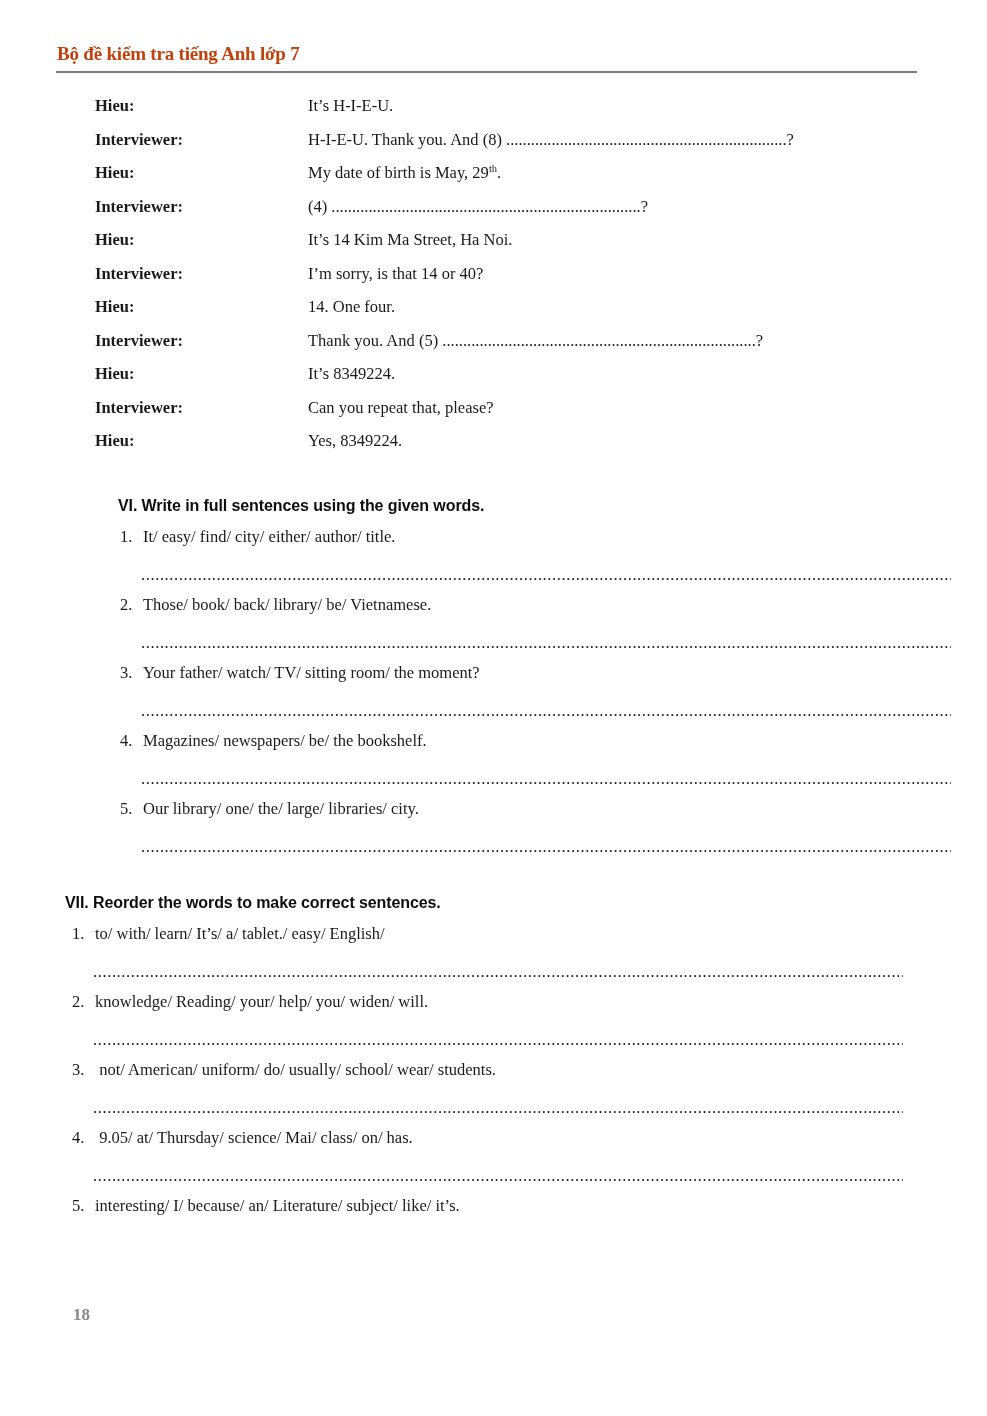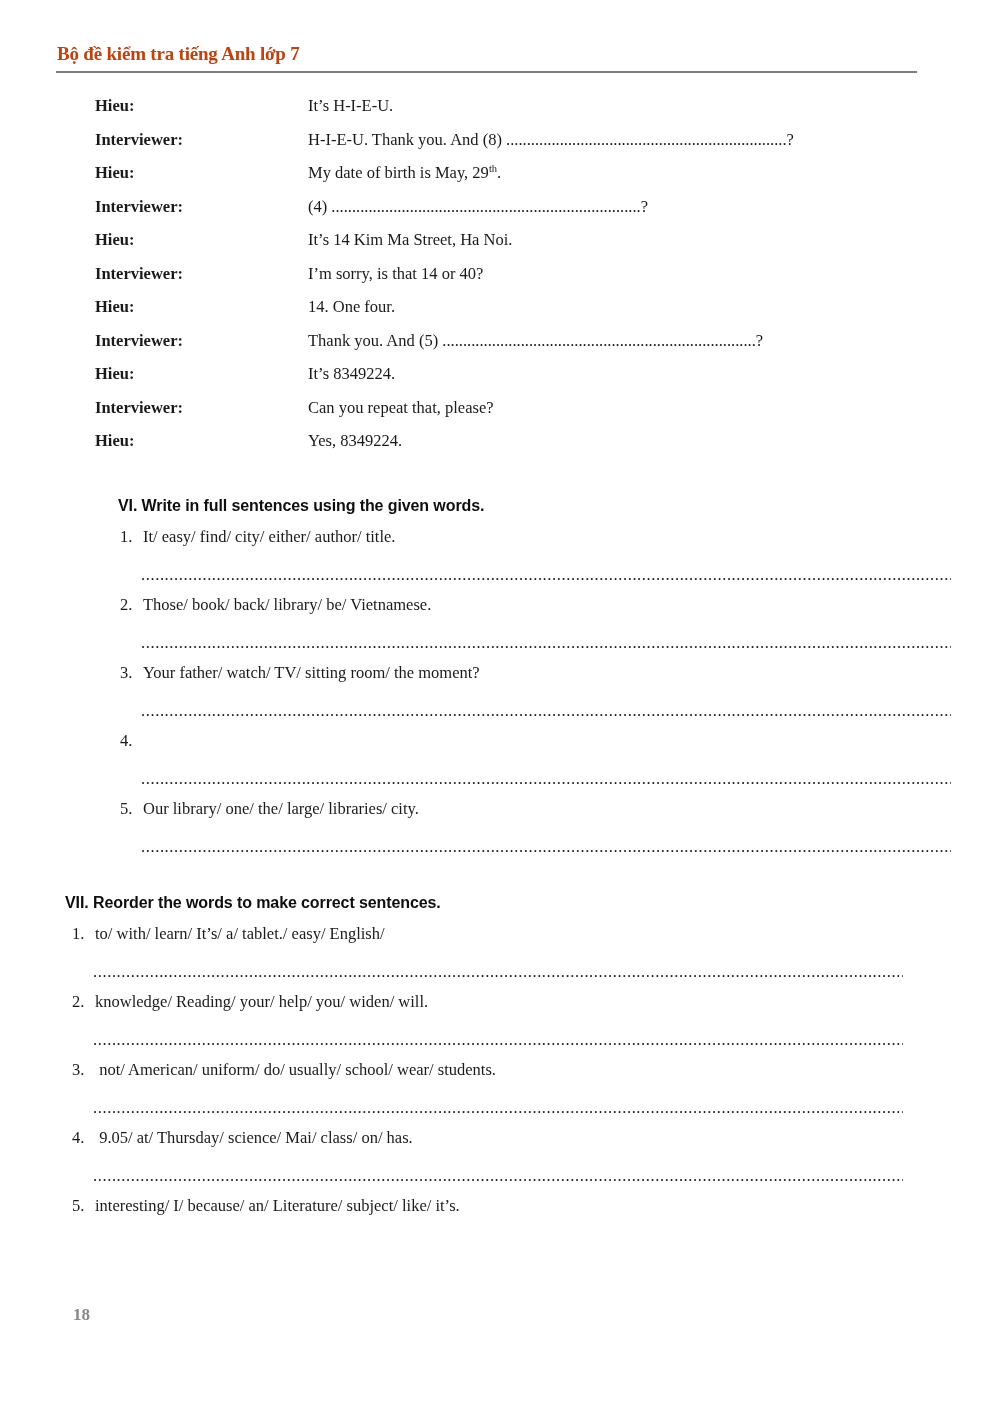--- a/index.html
+++ b/index.html
@@ -119,20 +119,21 @@
     <div class="answer">..............................................................................................................................................................................................................................</div>
 
     <div class="q">
         <span class="qnum">3.</span>
         <span class="qtext">Your father/ watch/ TV/ sitting room/ the moment?</span>
       </div>
     <div class="answer">..............................................................................................................................................................................................................................</div>
 
     <div class="q">
         <span class="qnum">4.</span>
+        <span class="qtext">Magazines/ newspapers/ be/ the bookshelf.</span>
       </div>
     <div class="answer">..............................................................................................................................................................................................................................</div>
 
     <div class="q">
         <span class="qnum">5.</span>
         <span class="qtext">Our library/ one/ the/ large/ libraries/ city.</span>
       </div>
     <div class="answer">..............................................................................................................................................................................................................................</div>
   </div>
 

